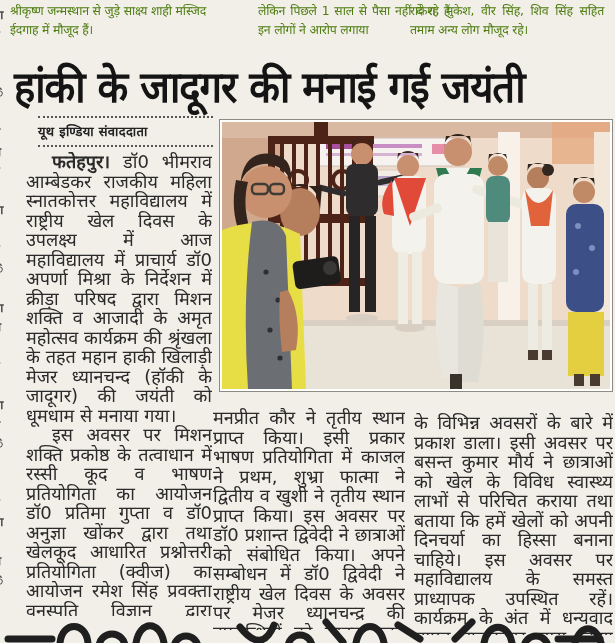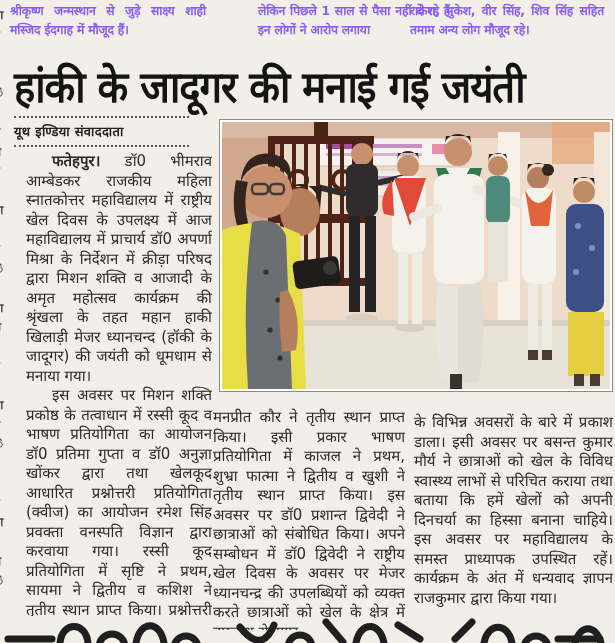--- a/index.html
+++ b/index.html
@@ -5,36 +5,36 @@
   html,body{margin:0;padding:0;}
   body{
     width:615px;height:643px;position:relative;overflow:hidden;
     background:#f2efe8;
     font-family:"DejaVu Sans","Liberation Sans",sans-serif;
     color:#262626;
   }
   .abs{position:absolute;}
   .snippet{
     font-size:12.3px;line-height:19px;text-align:justify;
-    color:#8b5cf6;font-weight:700;letter-spacing:-0.2px;
+    color:#4d7c0f;font-weight:400;letter-spacing:-0.2px;
   }
   .headline{
     left:14px;top:56px;width:598px;height:58px;
     font-size:40px;font-weight:800;color:#141414;
     white-space:nowrap;letter-spacing:-1px;
     transform:scaleY(1.08);transform-origin:top left;
   }
   .byline{
-    left:14px;top:116px;width:175px;
+    left:38px;top:116px;width:175px;
     font-size:13px;font-weight:700;color:#222;
     border-top:2px dotted #555;border-bottom:2px dotted #555;
     padding:4px 0 5px 0;letter-spacing:0.3px;
   }
   .col{
-    font-size:15px;line-height:19.5px;text-align:justify;
+    font-size:18px;line-height:19.5px;text-align:justify;
     color:#2a2a2a;font-weight:500;overflow:hidden;
   }
   .col p{margin:0;text-indent:26px;}
   .col p.cont{text-indent:0;}
   .dateline{font-weight:800;}
   .photo-frame{
     left:219px;top:119px;width:394px;height:273px;
     background:#fff;border:1px solid #8f8b84;box-sizing:border-box;
     padding:2px;
   }

